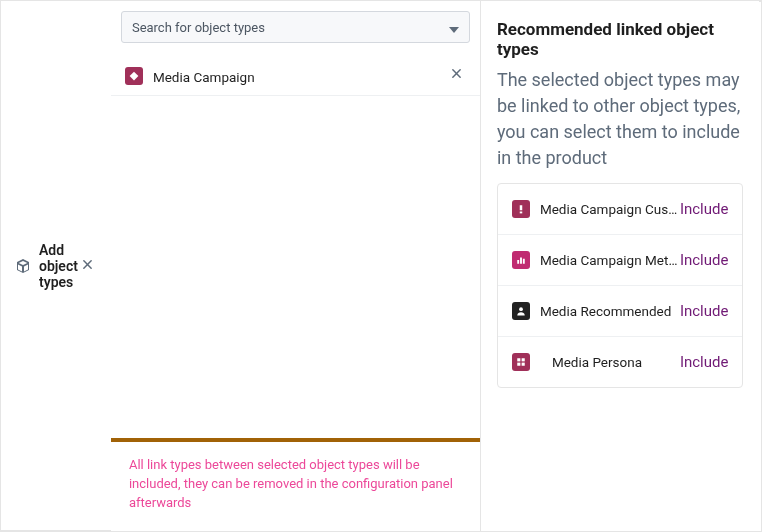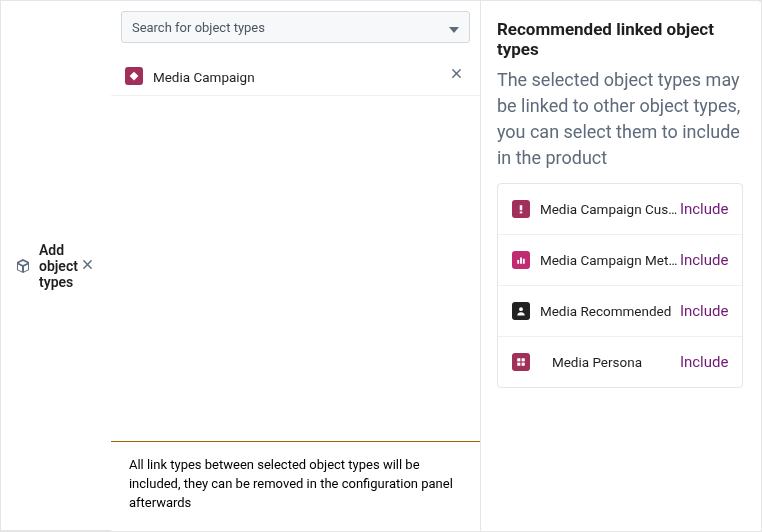--- a/index.html
+++ b/index.html
@@ -101,22 +101,22 @@
     .row-remove {
       color: #5e6b7a;
       font-size: 14px;
       line-height: 1;
       cursor: pointer;
       padding: 4px;
     }
     .footnote {
       padding: 14px 18px 18px 18px;
       font-size: 13px;
-      color: #000000;
-      border-top: 1px solid #a16207;
+      color: #ec4899;
+      border-top: 4px solid #a16207;
       line-height: 1.45;
     }
     .right-panel {
       flex: 1;
       padding: 18px 16px 16px 16px;
       overflow: auto;
     }
     .rec-title {
       font-size: 17px;
       font-weight: 700;

